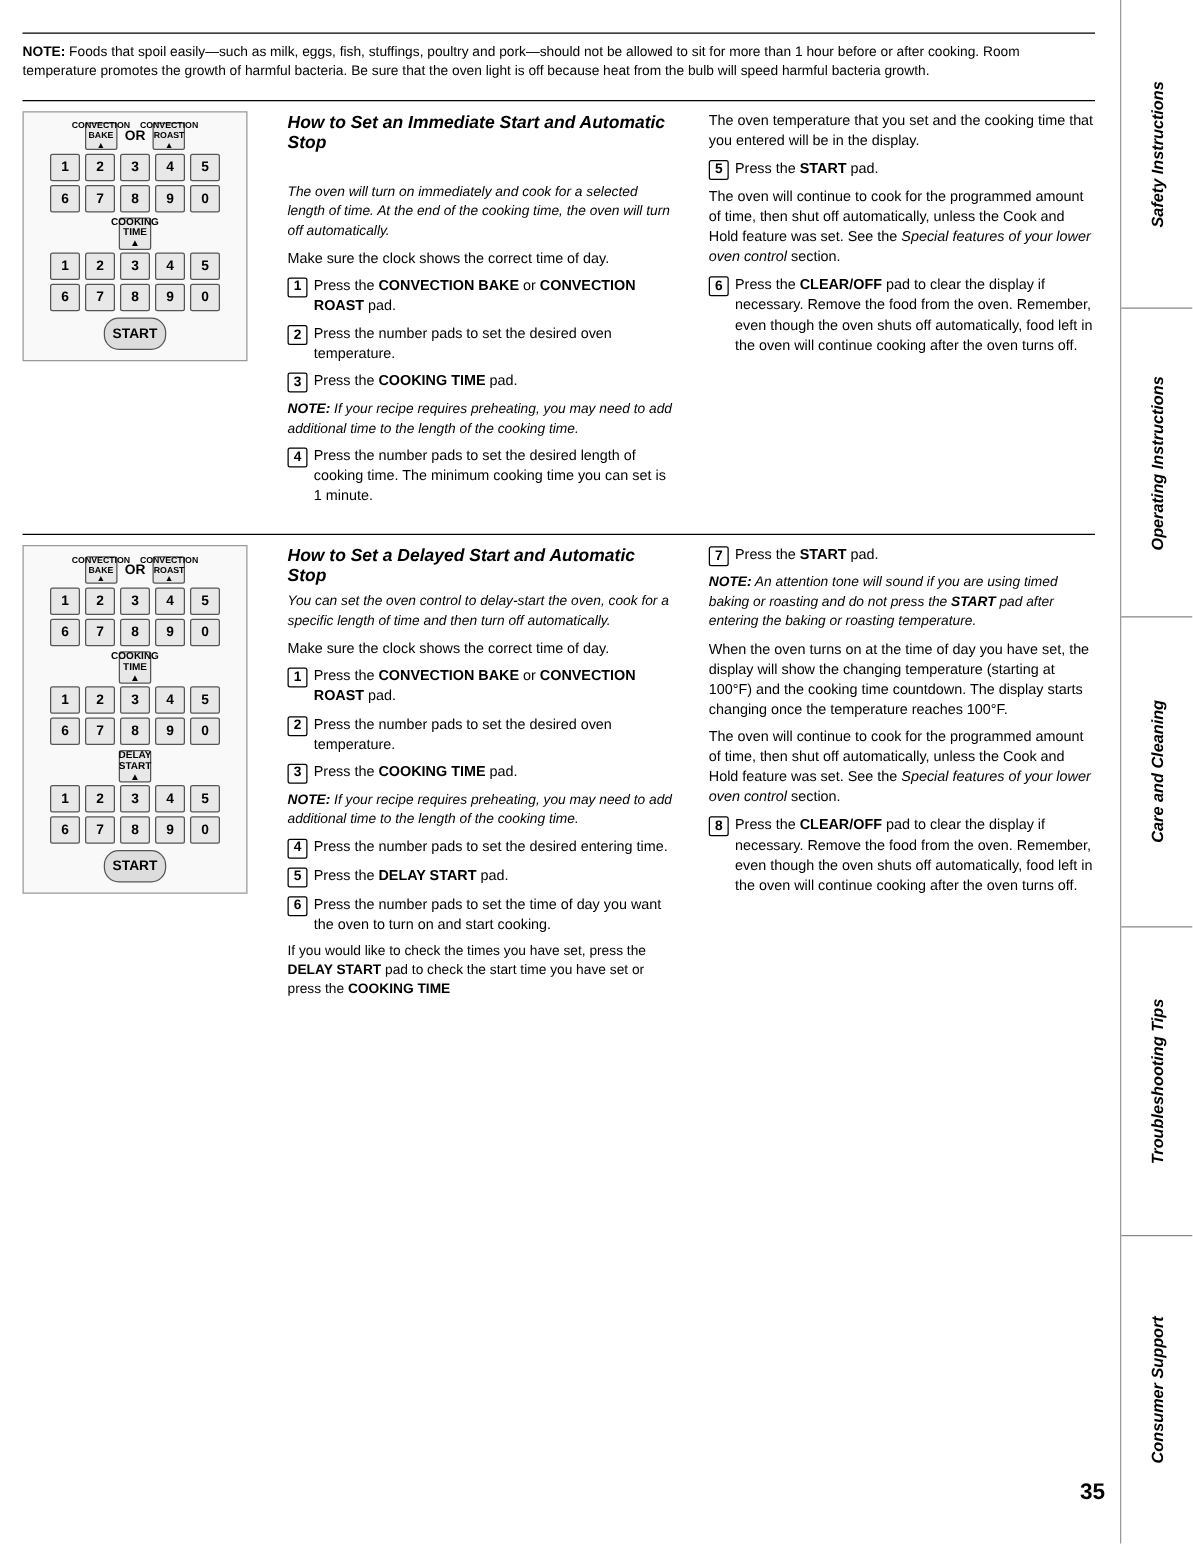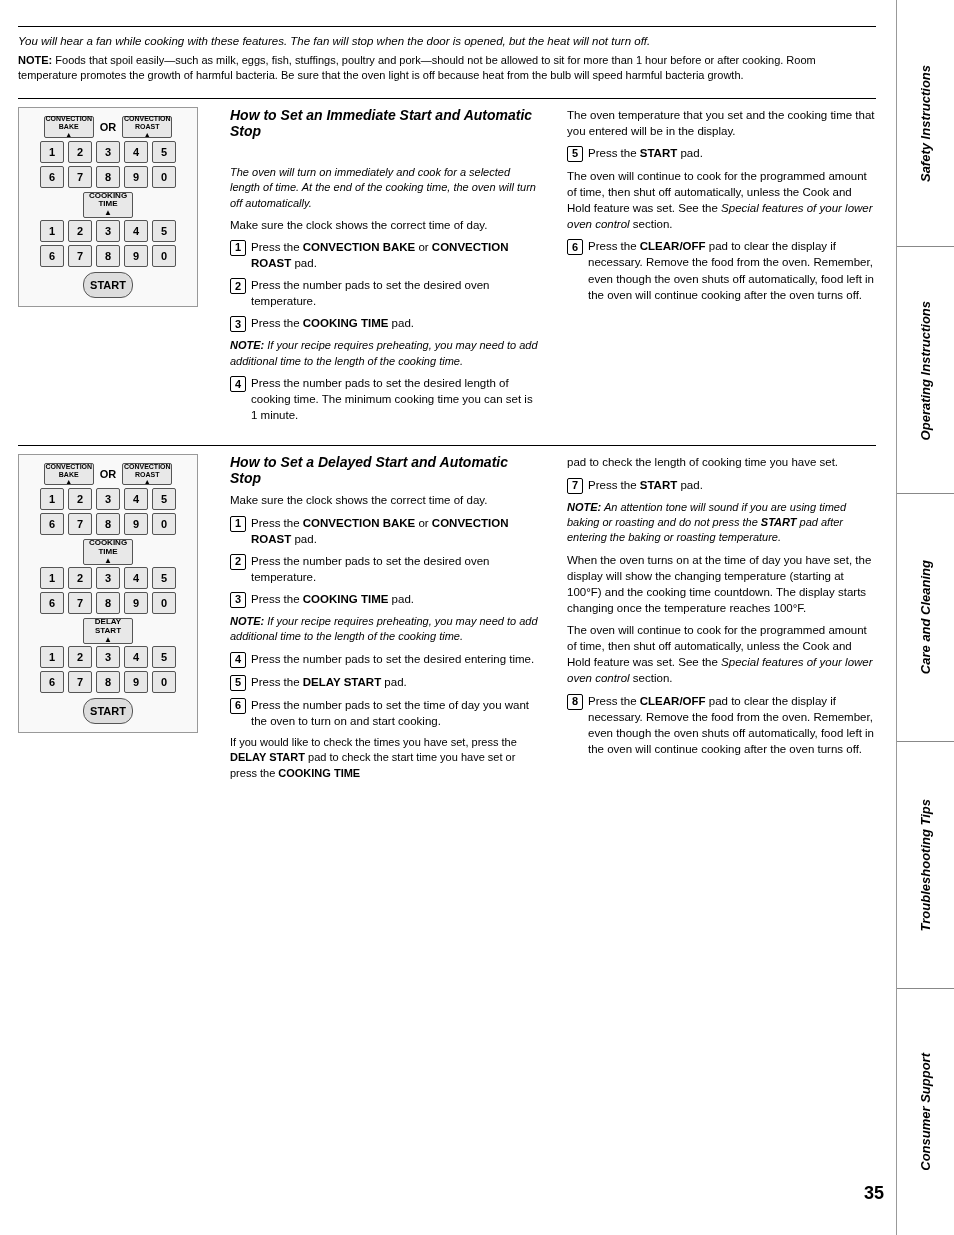--- a/index.html
+++ b/index.html
@@ -117,21 +117,21 @@
       background: #e8e8e8;
       display: flex;
       align-items: center;
       justify-content: center;
       font-size: 11px;
       font-weight: bold;
       border-radius: 2px;
     }
 
     .key-btn.wide {
-      width: 50px;
+      width: 26px;
       font-size: 9px;
       font-weight: bold;
       text-align: center;
       line-height: 1.1;
     }
 
     .key-btn.start-btn {
       width: 50px;
       height: 26px;
       border-radius: 12px;
@@ -236,21 +236,20 @@
     }
   </style>
 </head>
 <body>
 
 <div class="main-content">
 
 
   <hr class="section-divider">
 
-  <p class="intro-text">You will hear a fan while cooking with these features. The fan will stop when the door is opened, but the heat will not turn off.</p>
 
   <p class="note-block">
     <strong>NOTE:</strong> Foods that spoil easily—such as milk, eggs, fish, stuffings, poultry and pork—should not be allowed to sit for more than 1 hour before or after cooking. Room temperature promotes the growth of harmful bacteria. Be sure that the oven light is off because heat from the bulb will speed harmful bacteria growth.
   </p>
 
   <hr class="section-divider">
 
   <div class="instruction-section">
 
     <div class="left-col">
@@ -423,20 +422,21 @@
         <div style="text-align:center; margin-top:5px;">
           <div class="key-btn start-btn" style="margin:0 auto;">START</div>
         </div>
       </div>
     </div>
 
     <div class="right-col">
 
       <div class="right-left">
         <div class="section-heading">How to Set a Delayed Start and Automatic Stop</div>
+        <p class="body-text" style="font-style:italic; font-size:11px;">You can set the oven control to delay-start the oven, cook for a specific length of time and then turn off automatically.</p>
         <p class="body-text">Make sure the clock shows the correct time of day.</p>
 
         <div class="step-item">
           <div class="step-num">1</div>
           <div class="step-text">Press the <b>CONVECTION BAKE</b> or <b>CONVECTION ROAST</b> pad.</div>
         </div>
         <div class="step-item">
           <div class="step-num">2</div>
           <div class="step-text">Press the number pads to set the desired oven temperature.</div>
         </div>
@@ -457,21 +457,20 @@
         </div>
         <div class="step-item">
           <div class="step-num">6</div>
           <div class="step-text">Press the number pads to set the time of day you want the oven to turn on and start cooking.</div>
         </div>
 
         <p class="body-text" style="font-size:11px;">If you would like to check the times you have set, press the <b>DELAY START</b> pad to check the start time you have set or press the <b>COOKING TIME</b></p>
       </div>
 
       <div class="right-right">
-        <p class="body-text">pad to check the length of cooking time you have set.</p>
 
         <div class="step-item">
           <div class="step-num">7</div>
           <div class="step-text">Press the <b>START</b> pad.</div>
         </div>
 
         <p class="note-inline"><em><b>NOTE:</b> An attention tone will sound if you are using timed baking or roasting and do not press the <b>START</b> pad after entering the baking or roasting temperature.</em></p>
 
         <p class="body-text">When the oven turns on at the time of day you have set, the display will show the changing temperature (starting at 100°F) and the cooking time countdown. The display starts changing once the temperature reaches 100°F.</p>
 

